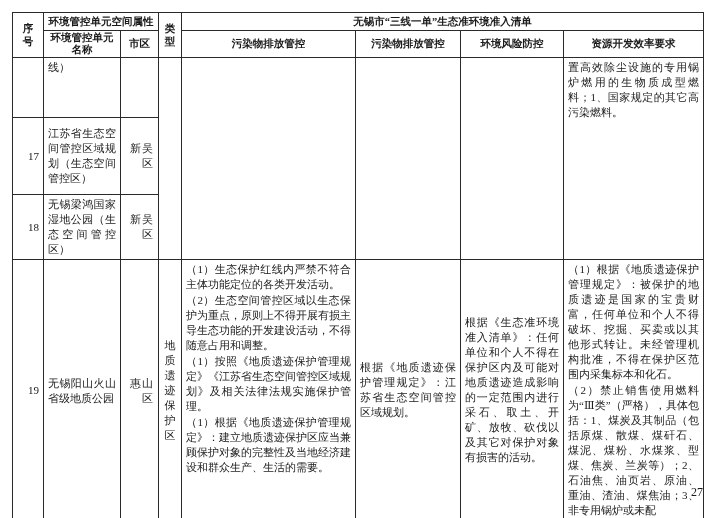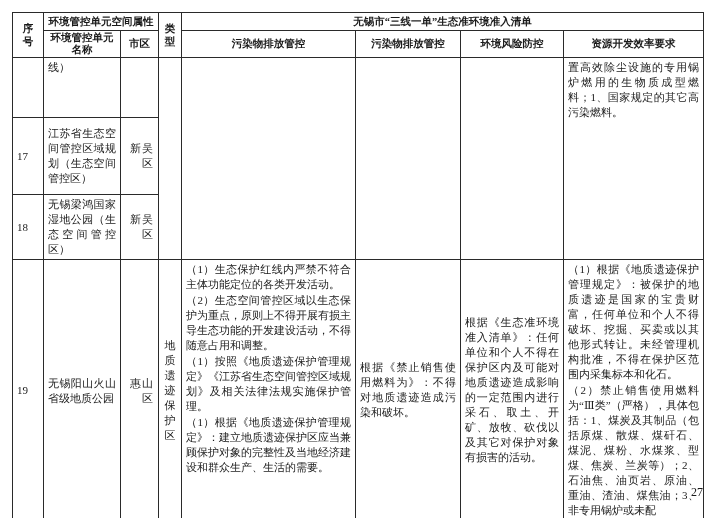--- a/index.html
+++ b/index.html
@@ -26,21 +26,21 @@
     font-weight:bold; font-size:10.5px; line-height:12px;
     text-align:center; padding:1px 2px;
   }
   .h1  { height:18px; }
   .h2  { height:25px; }
   .hcont { height:60px; }
   .h17 { height:77px; }
   .h18 { height:61px; }
   .h19 { height:220px; }
 
-  .num   { text-align:left; }
+  .num   { text-align:right; }
   .name  { text-align:justify; }
   .dist  { text-align:right; letter-spacing:1px; }
   .vtop  { vertical-align:top; }
   .typec { text-align:center; padding:2px 1px; line-height:15px; }
   .para  { text-align:justify; margin:0 0 1px 0; }
   .stack { max-width:13px; margin:0 auto; line-height:13px; }
 
   .pagenum {
     position:absolute; left:12px; top:485px; width:691px;
     text-align:right; font-size:12px;
@@ -114,21 +114,21 @@
       <td class="name">无锡阳山火山省级地质公园</td>
       <td class="dist">惠山区</td>
       <td class="typec">地质遗迹保护区</td>
       <td class="vtop">
         <div class="para">（1）生态保护红线内严禁不符合主体功能定位的各类开发活动。</div>
         <div class="para">（2）生态空间管控区域以生态保护为重点，原则上不得开展有损主导生态功能的开发建设活动，不得随意占用和调整。</div>
         <div class="para">（1）按照《地质遗迹保护管理规定》《江苏省生态空间管控区域规划》及相关法律法规实施保护管理。</div>
         <div class="para">（1）根据《地质遗迹保护管理规定》：建立地质遗迹保护区应当兼顾保护对象的完整性及当地经济建设和群众生产、生活的需要。</div>
       </td>
       <td>
-        <div class="para">根据《禁止销售使用燃料为》：不得对地质遗迹造成污染和破坏。</div>
+        <div class="para">根据《地质遗迹保护管理规定》：江苏省生态空间管控区域规划。</div>
       </td>
       <td>
         <div class="para">根据《生态准环境准入清单》：任何单位和个人不得在保护区内及可能对地质遗迹造成影响的一定范围内进行采石、取土、开矿、放牧、砍伐以及其它对保护对象有损害的活动。</div>
       </td>
       <td class="vtop">
         <div class="para">（1）根据《地质遗迹保护管理规定》：被保护的地质遗迹是国家的宝贵财富，任何单位和个人不得破坏、挖掘、买卖或以其他形式转让。未经管理机构批准，不得在保护区范围内采集标本和化石。</div>
         <div class="para">（2）禁止销售使用燃料为“Ⅲ类”（严格），具体包括：1、煤炭及其制品（包括原煤、散煤、煤矸石、煤泥、煤粉、水煤浆、型煤、焦炭、兰炭等）；2、石油焦、油页岩、原油、重油、渣油、煤焦油；3、非专用锅炉或未配</div>
       </td>
     </tr>
   </tbody>

